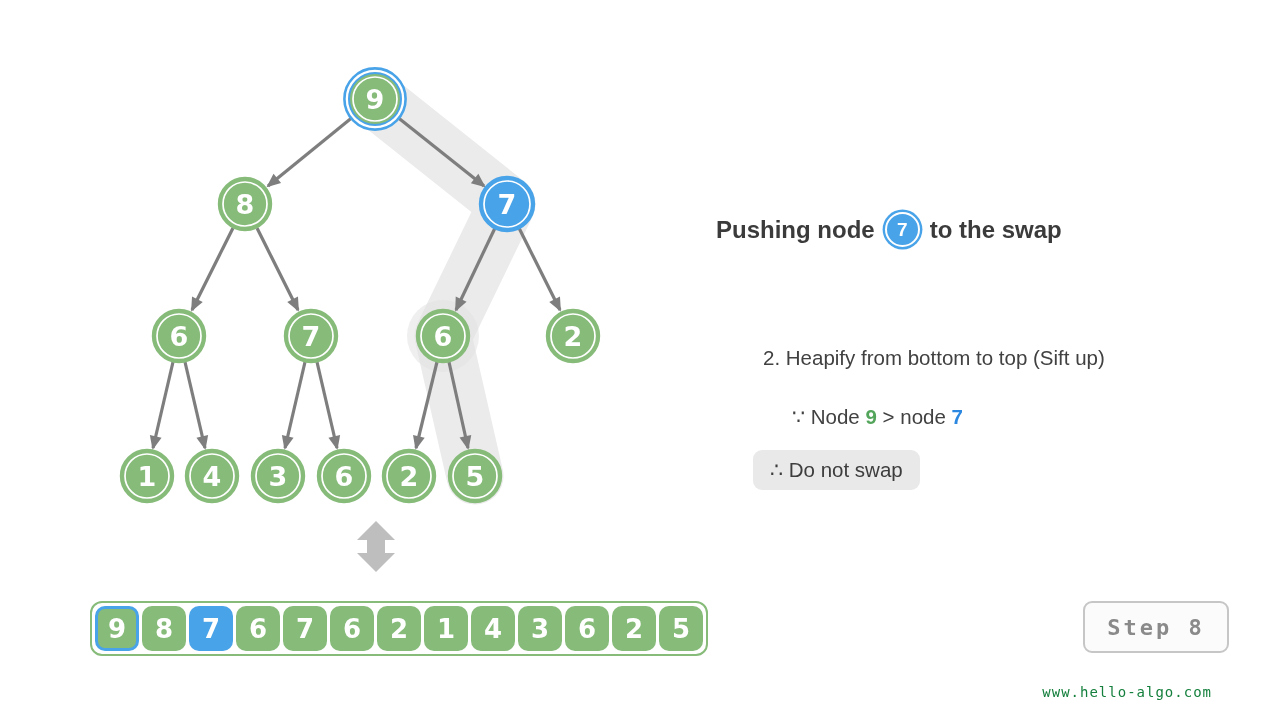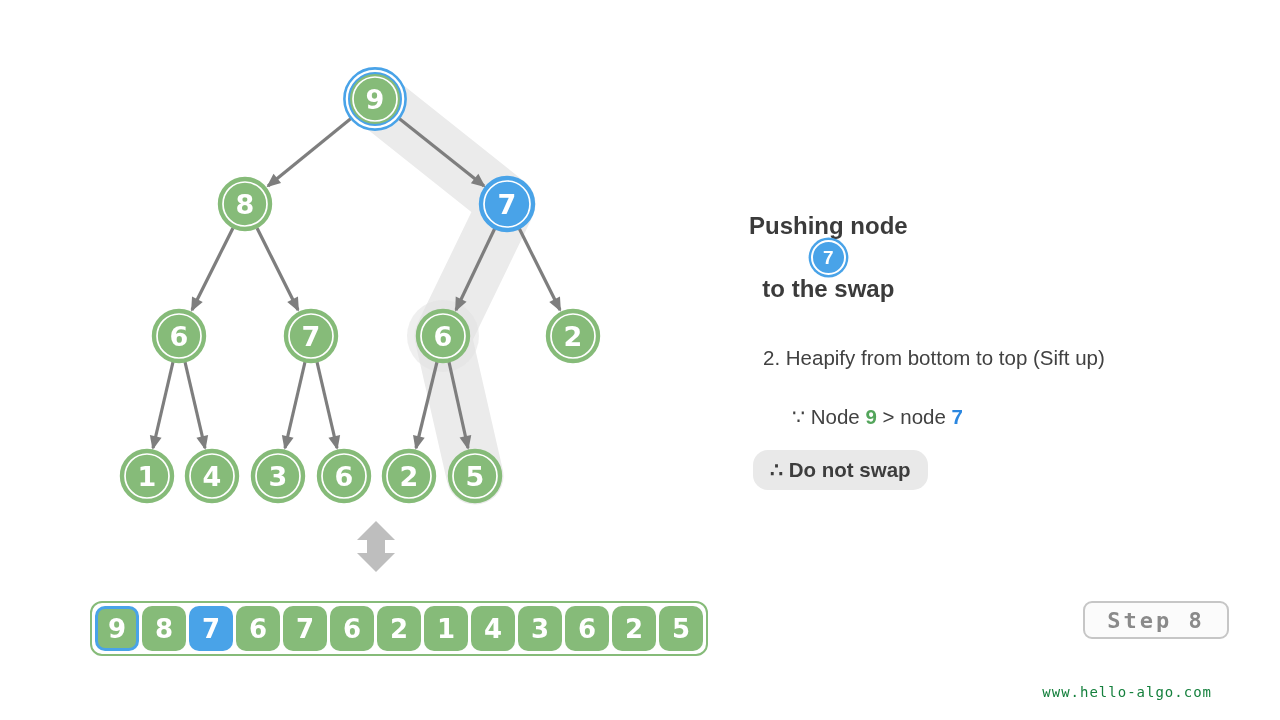--- a/index.html
+++ b/index.html
@@ -23,35 +23,35 @@
   
   .array{position:absolute;left:90px;top:601px;display:flex;gap:3px;
          border:2px solid #86BB79;border-radius:12px;padding:3px;background:#fff;}
   .cell{width:44px;height:45px;border-radius:10px;background:#86BB79;
         display:flex;align-items:center;justify-content:center;
         color:#fff;font:700 26px "DejaVu Sans",sans-serif;box-sizing:border-box;}
   .cell.pushed{border:3px solid #49A3E8;}
   .cell.blue{background:#49A3E8;}
 
   
-  .panel-title{position:absolute;left:749px;top:212px;display:flex;align-items:center;
-               font-size:24px;font-weight:700;color:#3B3B3B;white-space:nowrap;flex-direction:column;}
+  .panel-title{position:absolute;left:716px;top:212px;display:flex;align-items:center;
+               font-size:24px;font-weight:700;color:#3B3B3B;white-space:nowrap;}
   .title-node{width:31px;height:31px;border-radius:50%;background:#49A3E8;border:2px solid #fff;
               box-shadow:0 0 0 2.4px #49A3E8;display:inline-flex;align-items:center;justify-content:center;
               color:#fff;font-weight:700;font-size:19px;margin:0 10px;}
   .step-line{position:absolute;left:763px;font-size:20.5px;color:#414141;white-space:nowrap;}
   #step1{top:293px;} #step2{top:346px;}
   .b{font-weight:700;}
   .blue-t{color:#2B87E0;} .green-t{color:#53A55B;}
   .because{position:absolute;left:768px;top:405px;font-size:20.5px;color:#414141;white-space:nowrap;margin-left:24px;}
-  .therefore{position:absolute;left:753px;top:450px;background:#E9E9E9;border-radius:15px;
-             padding:8px 17px;font-size:20.5px;color:#3D3D3D;white-space:nowrap;font-weight:bold;}
+  .therefore{position:absolute;left:753px;top:450px;background:#E9E9E9;border-radius:9px;
+             padding:8px 17px;font-size:20.5px;color:#3D3D3D;white-space:nowrap;}
 
   
-  .step-btn{position:absolute;left:1083px;top:601px;width:146px;height:38px;box-sizing:border-box;
+  .step-btn{position:absolute;left:1083px;top:601px;width:146px;height:52px;box-sizing:border-box;
             border:2px solid #C6C6C6;border-radius:9px;background:#FBFBFB;
             display:flex;align-items:center;justify-content:center;
             font:700 22px "DejaVu Sans Mono",monospace;color:#8A8A8A;letter-spacing:3px;}
   .watermark{position:absolute;right:68px;top:684px;
              font:14px "DejaVu Sans Mono",monospace;color:#15803d;letter-spacing:1px;}
 </style>
 </head>
 <body>
 
 <div id="canvas">

